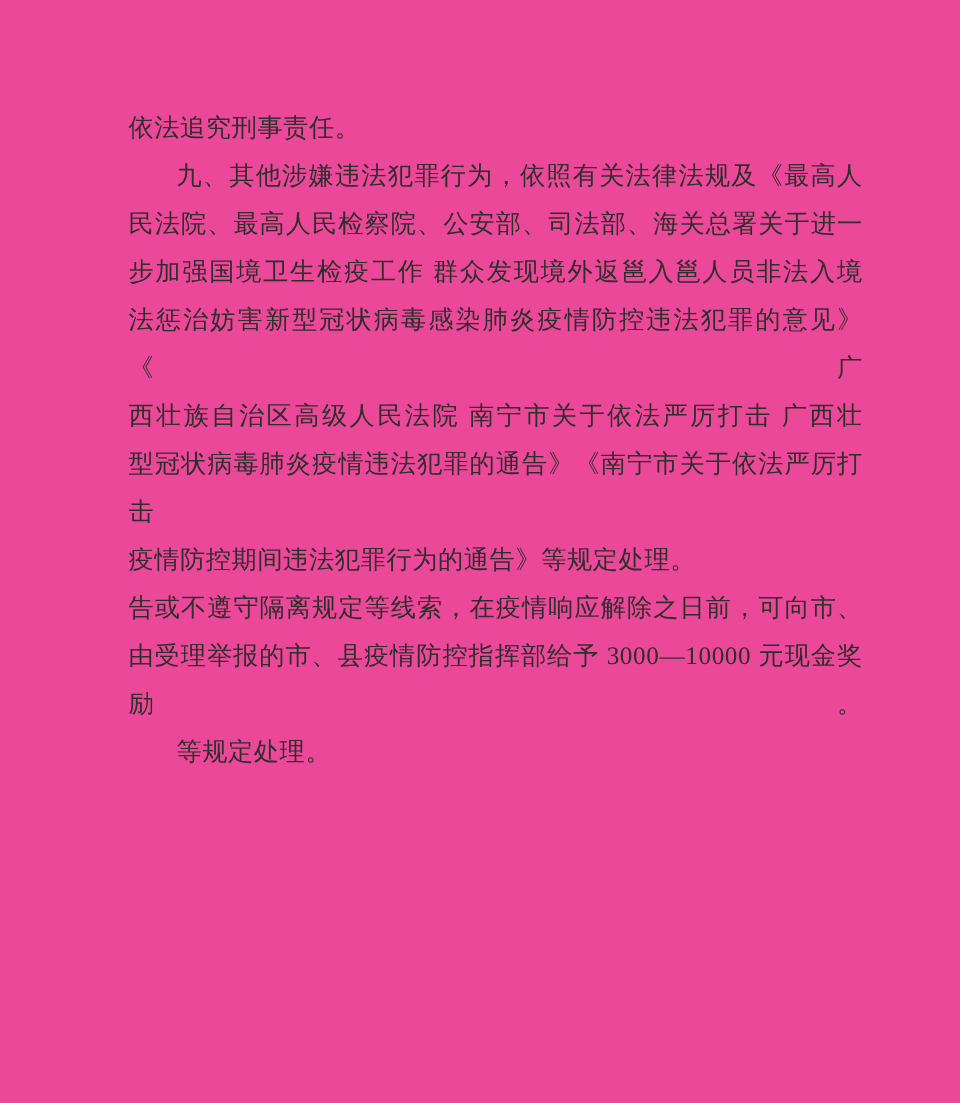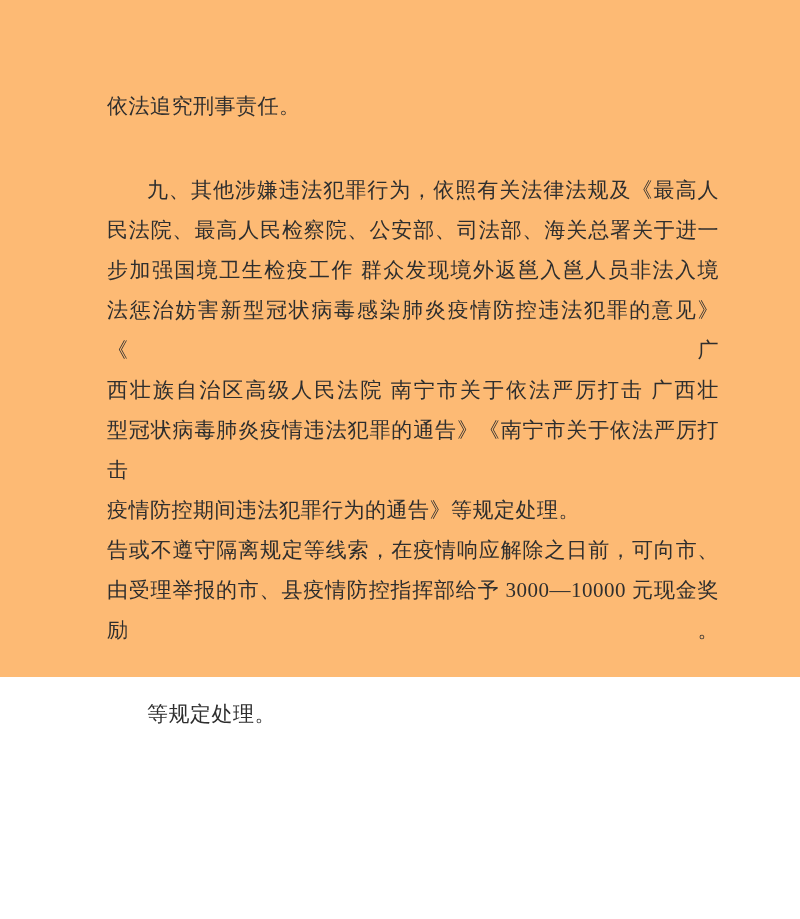--- a/index.html
+++ b/index.html
@@ -10,38 +10,37 @@
   body {
     width: 800px;
     height: 919px;
     font-family: "Liberation Serif", "DejaVu Serif", serif;
     color: #2e2e2e;
     overflow: hidden;
   }
   .page {
     box-sizing: border-box;
     width: 800px;
-    height: 677px;
+    height: 919px;
     padding: 86px 81px 0 107px;
-    background: #fdba74;
+    background: #ec4899;
   }
   .body-text { }
   .ln {
     font-size: 21px;
     line-height: 40px;
     letter-spacing: 0.5px;
     min-height: 40px;
   }
   .jst {
     text-align: justify;
     text-align-last: justify;
   }
   .ind {
     text-indent: 40px;
-    margin-top: 44px;
   }
 </style>
 </head>
 <body>
 
 <div class="page">
   <div class="body-text">
     <div class="ln">依法追究刑事责任。</div>
     <div class="ln jst ind">九、其他涉嫌违法犯罪行为，依照有关法律法规及《最高人</div>
     <div class="ln jst">民法院、最高人民检察院、公安部、司法部、海关总署关于进一</div>

